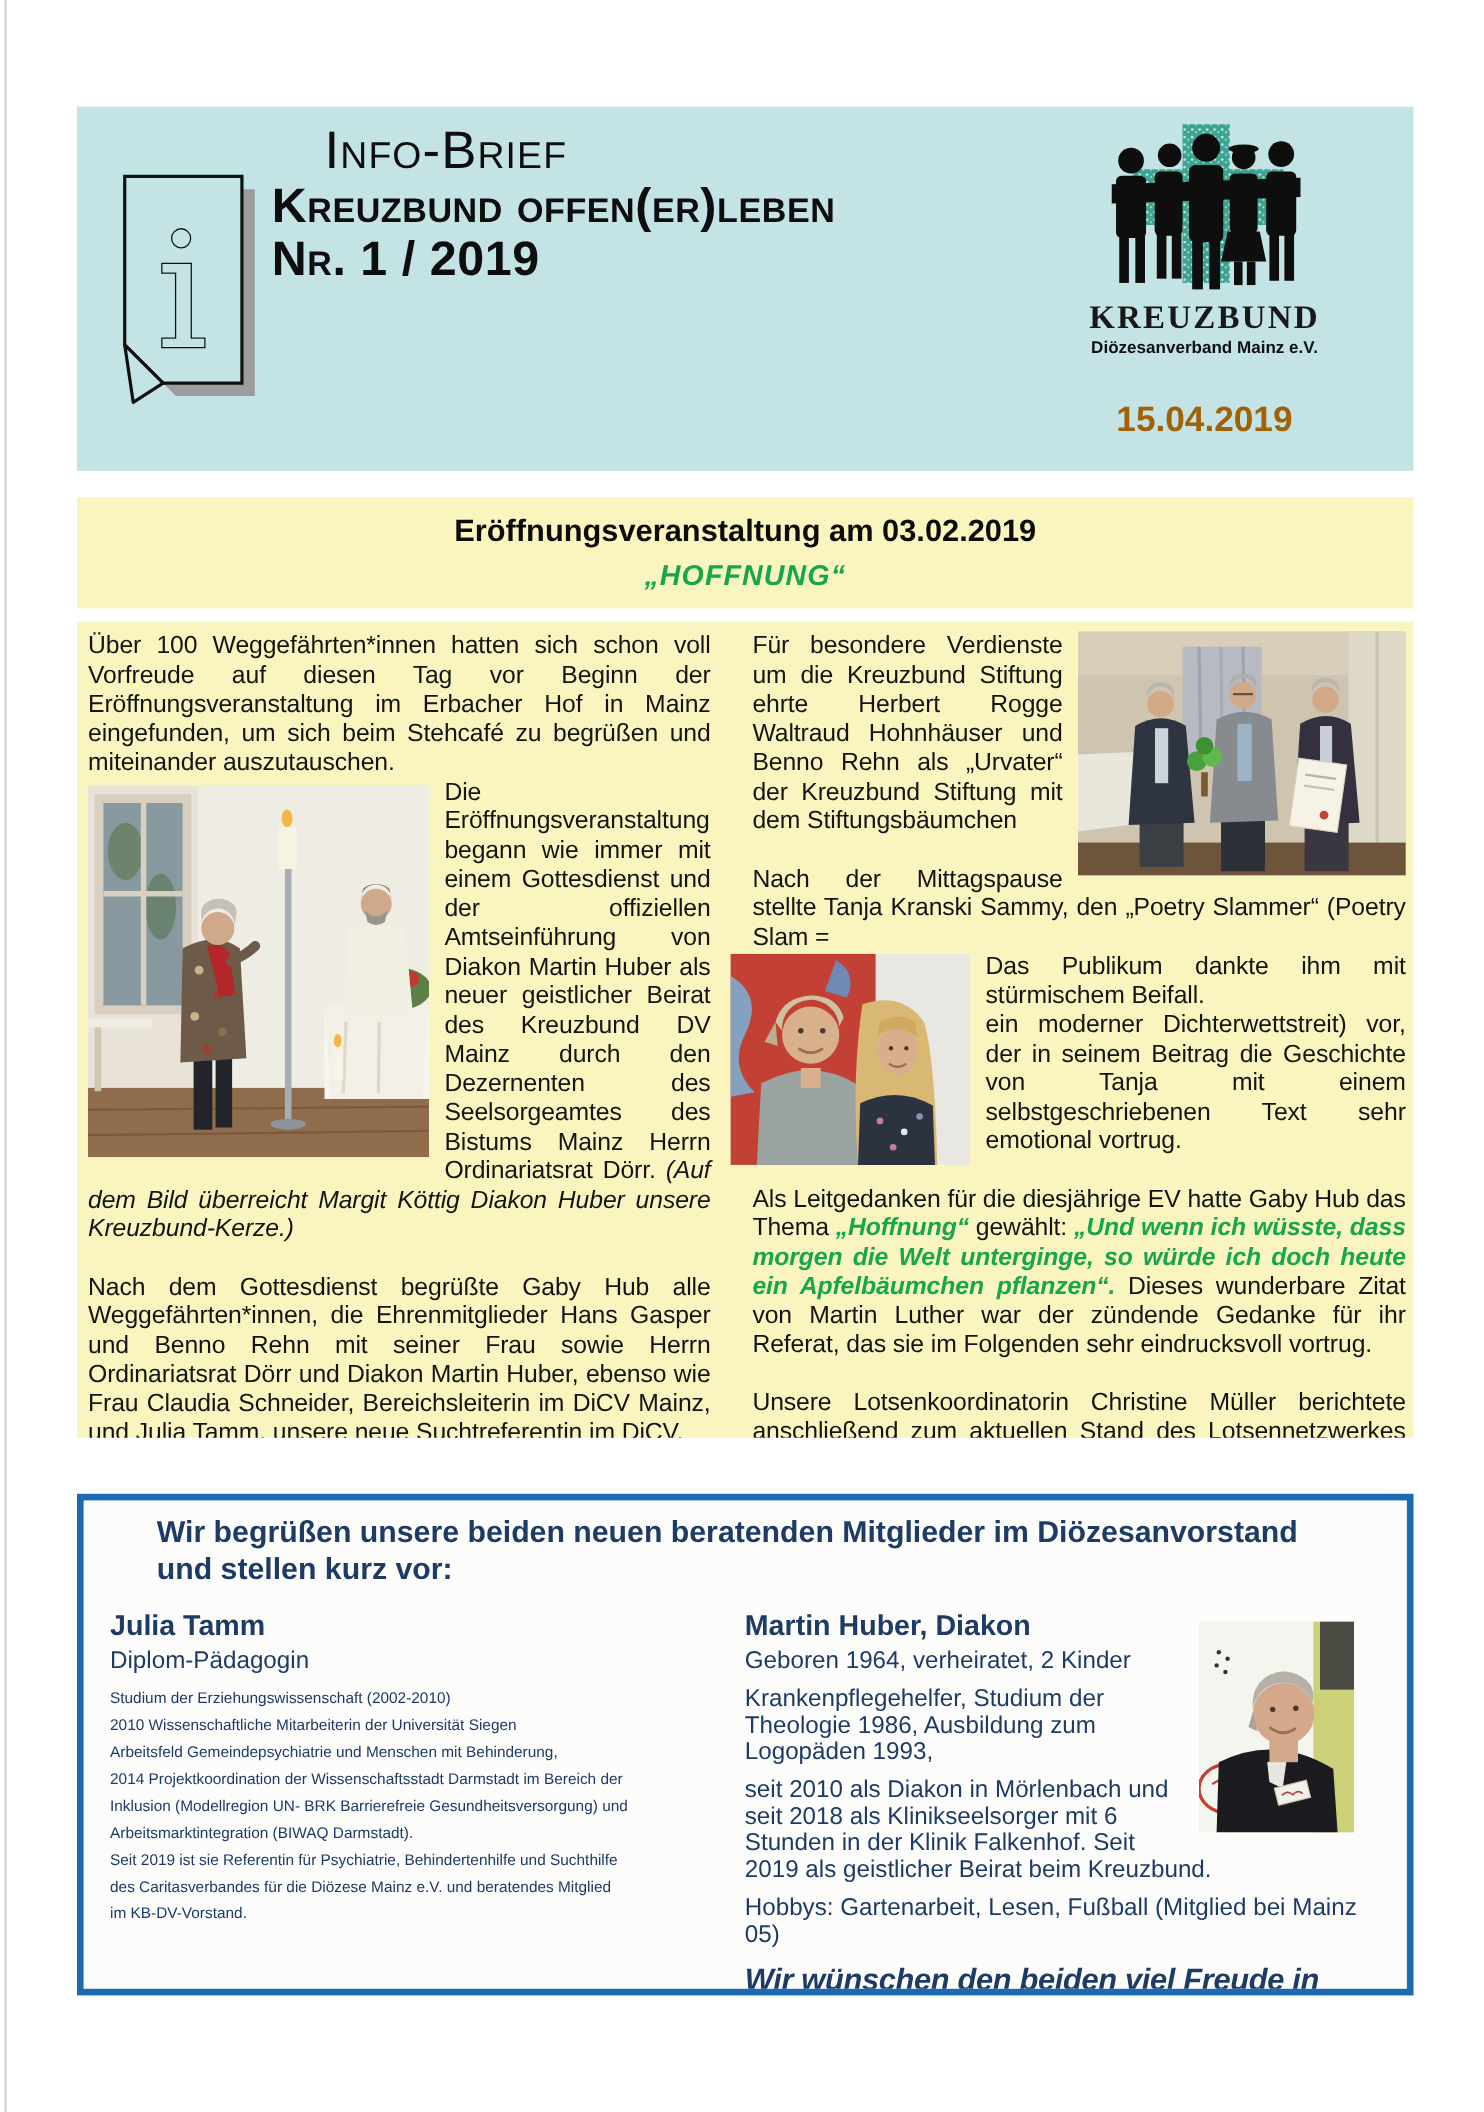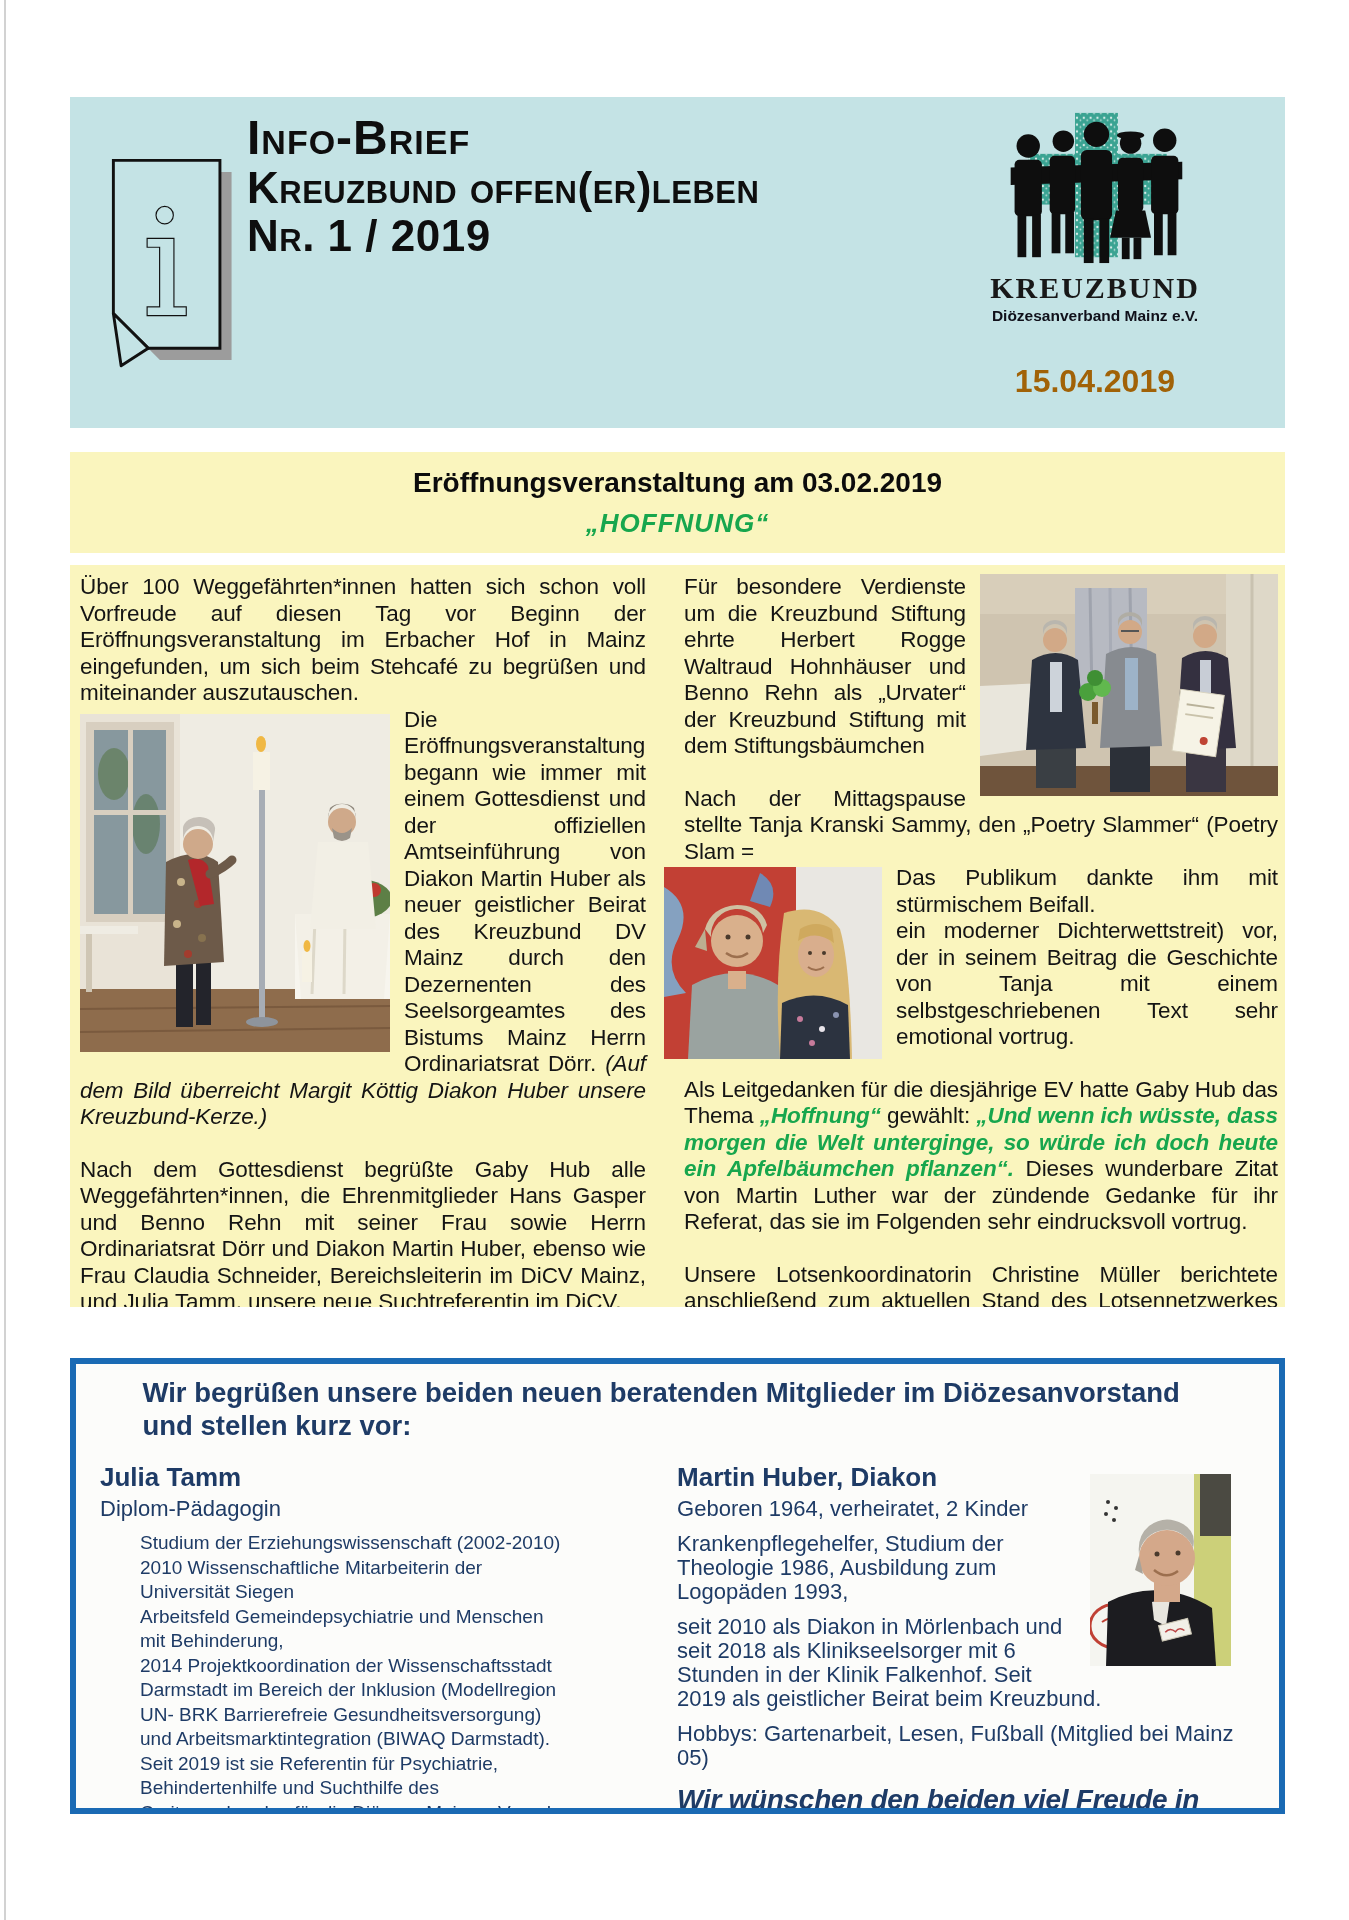--- a/index.html
+++ b/index.html
@@ -4,21 +4,21 @@
 <style>
   html,body{margin:0;padding:0;background:#fff;}
   .page{position:relative;width:1349px;height:1920px;background:#ffffff;overflow:hidden;
         font-family:"Liberation Sans",sans-serif;color:#141414;}
   .edge-line{position:absolute;left:4px;top:0;width:2px;height:1920px;background:#d2d2d2;}
 
   
   .masthead{position:absolute;left:70px;top:97px;width:1215px;height:331px;background:#c4e3e5;}
   .mh-icon{position:absolute;left:24px;top:52px;}
   .mh-titles{position:absolute;left:177px;top:16px;color:#0e0e0e;}
-  .mh1{font-size:48px;font-weight:bold;font-variant:small-caps;letter-spacing:1px;line-height:50px;}
+  .mh1{font-size:48px;font-weight:normal;font-variant:small-caps;letter-spacing:1px;line-height:50px;margin-left:48px;}
   .mh2{font-size:44px;font-weight:bold;font-variant:small-caps;letter-spacing:0.5px;line-height:49px;}
   .mh3{font-size:44px;font-weight:bold;font-variant:small-caps;letter-spacing:0.5px;line-height:48px;}
   .logo{position:absolute;left:905px;top:12px;width:240px;text-align:center;}
   .logo-name{font-family:"Liberation Serif",serif;font-weight:bold;font-size:30px;letter-spacing:2px;color:#181818;margin-top:2px;}
   .logo-org{font-size:15.5px;font-weight:bold;color:#10101a;margin-top:2px;}
   .issue-date{position:absolute;right:110px;top:266px;font-size:32px;font-weight:bold;color:#a16207;}
 
   
   .headline-box{position:absolute;left:70px;top:452px;width:1215px;height:101px;background:#faf5be;text-align:center;}
   .headline-box h1{margin:15px 0 0;font-size:28px;font-weight:bold;color:#0c0c0c;letter-spacing:0;}
@@ -39,21 +39,21 @@
 
   
   .intro-box{position:absolute;left:70px;top:1358px;width:1215px;height:456px;background:#fcfcfa;
              border:6px solid #1a6ab4;box-sizing:border-box;overflow:hidden;color:#1e3b66;}
   .intro-box h3{margin:12px auto 0;width:1070px;font-size:27.5px;line-height:33px;font-weight:bold;text-align:left;color:#1e3b66;}
   .intro-cols{display:flex;padding:20px 20px 0 24px;}
   .ic-left{width:478px;margin-right:104px;}
   .ic-right{width:588px;}
   .person-name{font-size:26px;font-weight:bold;margin:0 0 4px;color:#1e3b66;}
   .ic-left .role{font-size:22px;line-height:24px;margin:0 0 10px;}
-  .bio div{font-size:19px;line-height:24.5px;margin-left:40px;}
+  .bio div{font-size:14px;line-height:24.5px;}
   .ic-right p{margin:0 0 11px;font-size:22px;line-height:24px;}
   .ph-huber{float:right;width:141px;height:192px;margin:12px 28px 8px 12px;}
   .wish{margin-top:14px;width:560px;font-size:28px;line-height:32px;font-weight:bold;font-style:italic;letter-spacing:-0.3px;color:#1e3b66;}
 </style>
 </head>
 <body>
 
 <div class="page">
   <div class="edge-line"></div>
 

